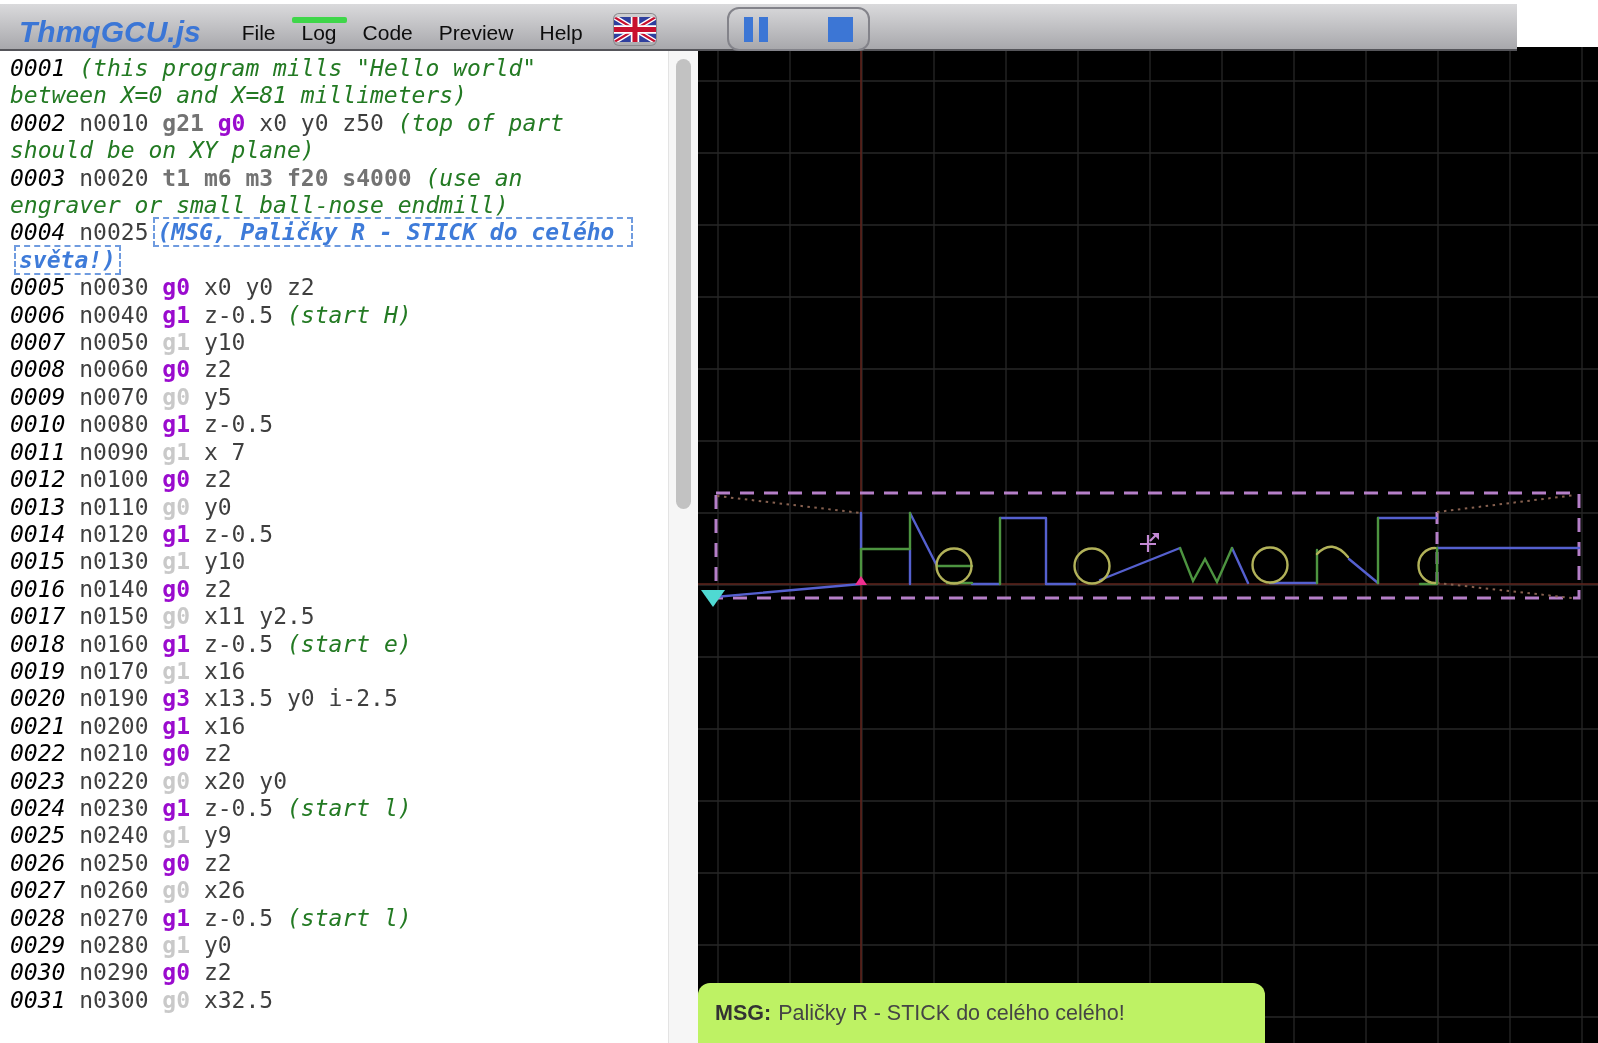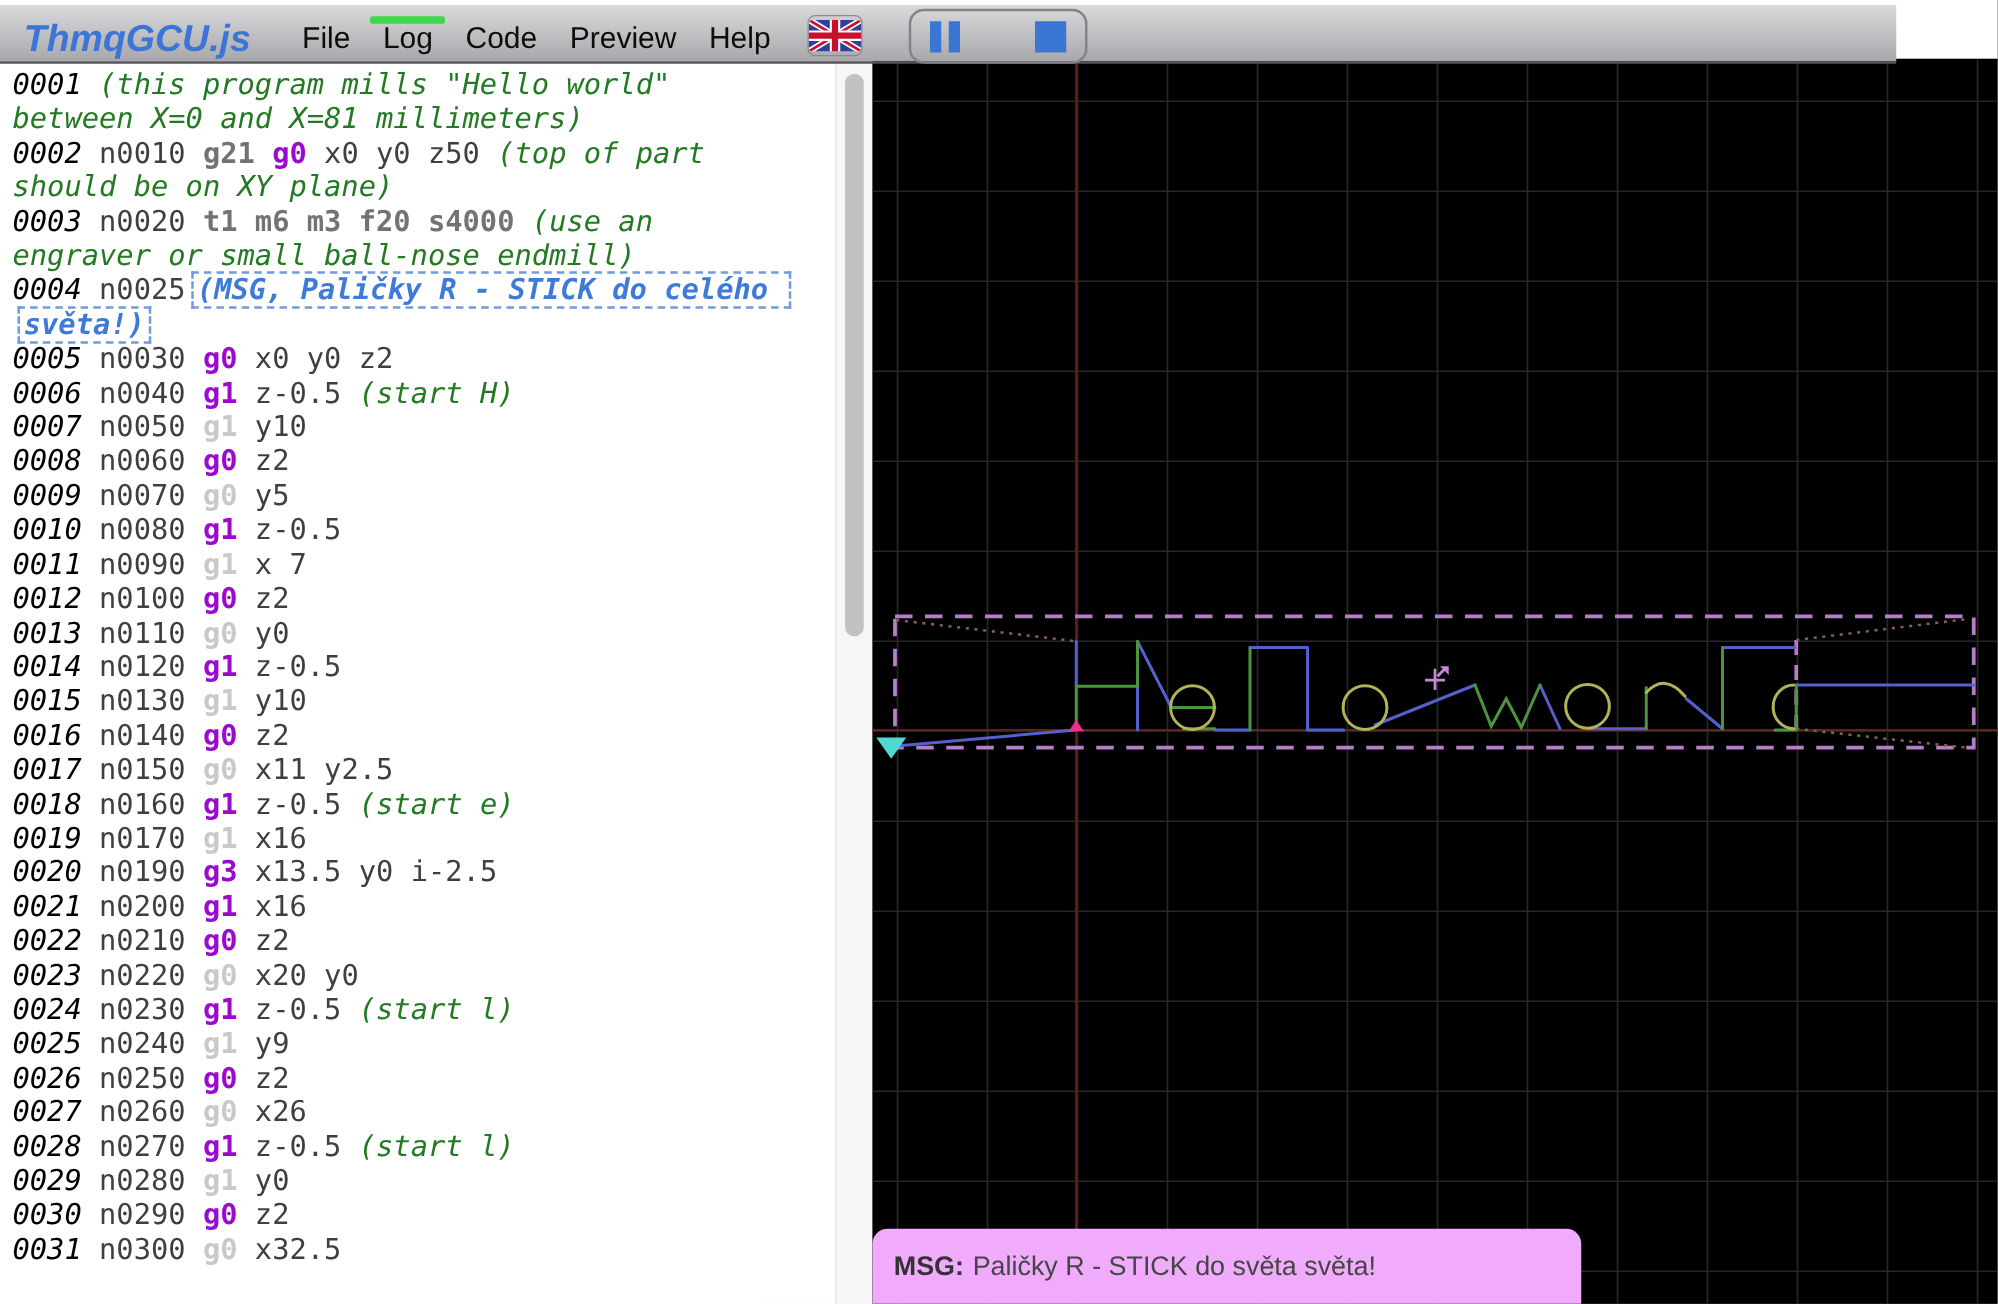--- a/index.html
+++ b/index.html
@@ -8,21 +8,21 @@
 
   
   .menubar { position:absolute; left:0; top:4px; width:1517px; height:45px;
              background:linear-gradient(#dadadc, #a8a8ac);
              border-bottom:2px solid #55555a;
              display:flex; align-items:flex-end; z-index:50; }
   .brand { display:flex; align-items:center; margin-left:19px;
            font:italic 700 30px "Liberation Sans", sans-serif; color:#3b76d6; }
   .menu-items { display:flex; align-items:stretch; margin-left:28px; }
   .menu-item { position:relative; display:flex; align-items:center;
-               padding:4px 13px; font-size:24px; color:#0d0d0d; cursor:default; }
+               padding:4px 13px; font-size:21px; color:#0d0d0d; cursor:default; }
   .menu-item .indicator { position:absolute; top:0; left:3px; right:3px; height:6px;
                           background:#3fd64a; border-radius:2px; display:none; }
   .menu-item.active .indicator { display:block; }
   .flag-btn { display:flex; align-items:center; margin-left:18px; }
   .flag-btn svg { border-radius:5px; box-shadow:0 0 0 1px #8a8a8e; }
   .runctl { position:absolute; left:727px; top:3px; width:109px; height:40px;
             border:2.5px solid #83838a; border-radius:12px;
             display:flex; align-items:center; justify-content:space-between;
             padding:0 15px; }
   .pause-ic { display:flex; gap:6px; }
@@ -52,21 +52,21 @@
   .vscroll .thumb { position:absolute; left:7px; top:12px; width:15px; height:450px;
                     background:#c2c2c2; border-radius:8px; }
 
   
   .viewer { position:absolute; left:698px; top:47px; width:900px; height:996px;
             background:#000; }
   .viewer svg { display:block; }
 
   
   .msg-box { position:absolute; left:698px; top:983px; width:550px; height:60px;
-             background:#f0abfc; border-radius:12px 12px 0 0;
+             background:#bef264; border-radius:12px 12px 0 0;
              display:flex; align-items:center; padding-left:17px; z-index:20; }
   .msg-box .msg-label { font:700 21.5px "Liberation Sans", sans-serif; color:#333; }
   .msg-box .msg-text  { font:21.5px "Liberation Sans", sans-serif; color:#454545;
                         margin-left:7px; }
 </style>
 </head>
 <body>
 
 <div class="menubar">
   <div class="brand">ThmqGCU.js</div>
@@ -129,14 +129,14 @@
       <circle cx="572" cy="518" r="17.5" stroke="#b2b259" stroke-width="2.4" fill="none"></circle>
       <polygon points="3,543 27,543 15,560" fill="#4fd9d2"></polygon>
       <polygon points="157,538 169,538 163,529" fill="#ef2f8f"></polygon>
       <path d="M450,488 V505 M442,497 H458 M452,494 L459,487" stroke="#c389d4" stroke-width="2.2" fill="none"></path>
       <polygon points="454,486 461,486 461,493" fill="#c389d4"></polygon>
     </svg>
 </div>
 
 <div class="msg-box">
   <span class="msg-label">MSG:</span>
-  <span class="msg-text">Paličky R - STICK do světa světa!</span>
+  <span class="msg-text">Paličky R - STICK do celého celého!</span>
 </div>
 
 </body></html>

